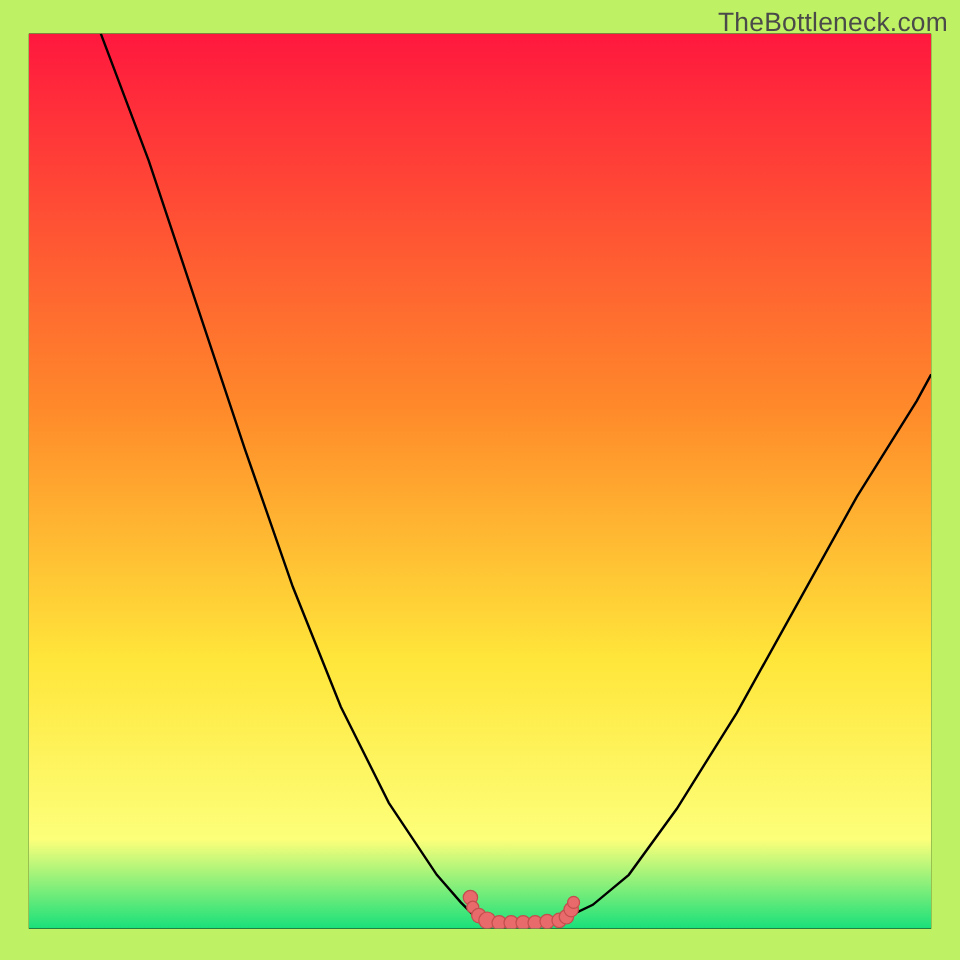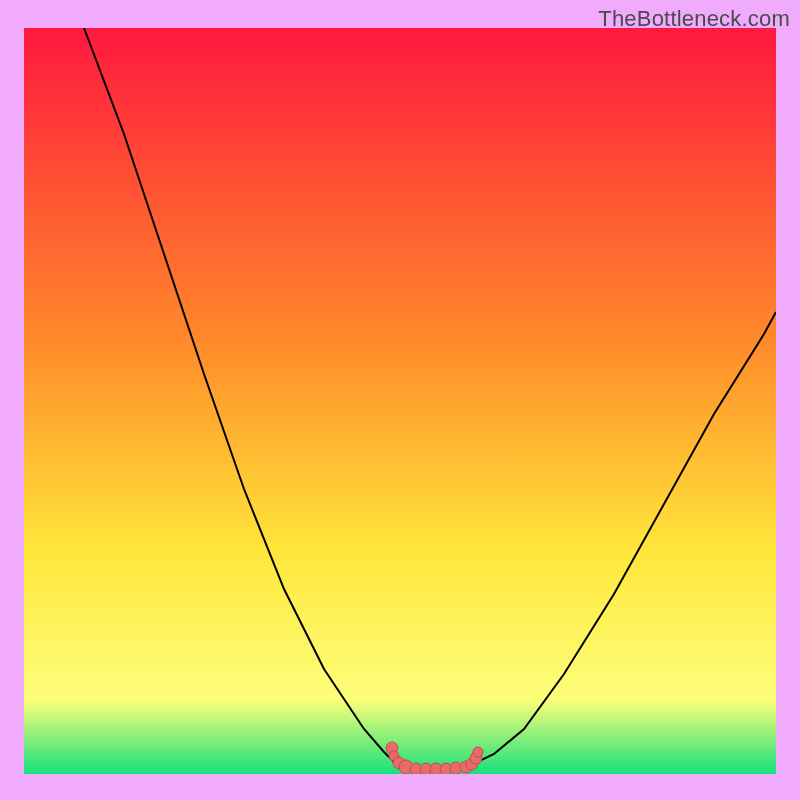--- a/index.html
+++ b/index.html
@@ -8,21 +8,21 @@
     width: 800px;
     height: 800px;
     overflow: hidden;
     background: #000;
     font-family: Arial, Helvetica, sans-serif;
   }
   .frame {
     position: relative;
     width: 800px;
     height: 800px;
-    background: #f0abfc;
+    background: #bef264;
   }
   .attribution {
     position: absolute;
     top: 6px;
     right: 10px;
     color: #4a4a4a;
     font-size: 22px;
     letter-spacing: 0.2px;
     font-weight: 400;
   }

